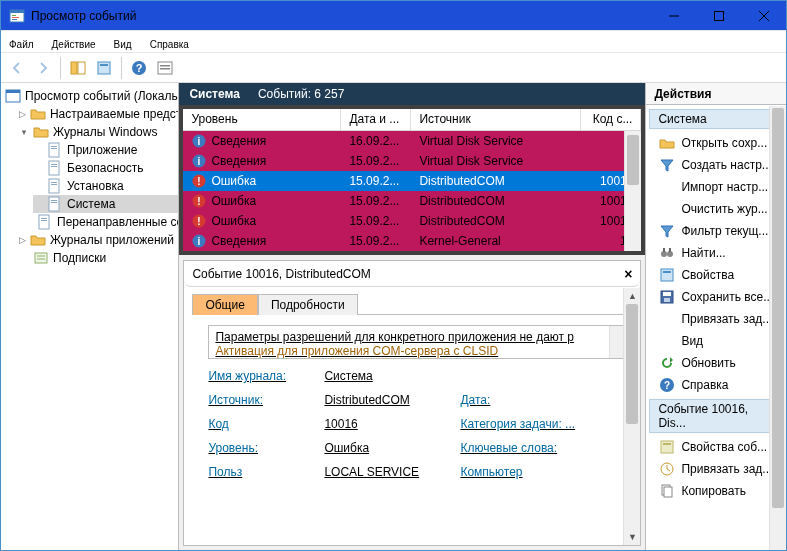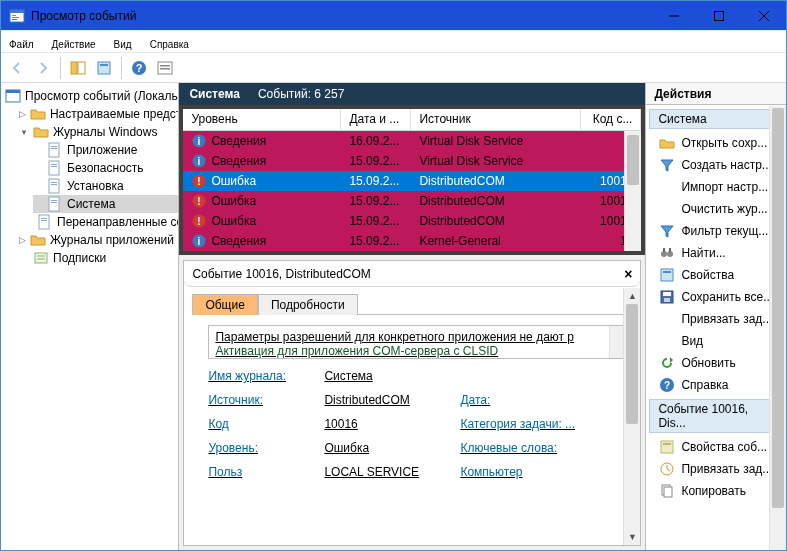--- a/index.html
+++ b/index.html
@@ -404,21 +404,21 @@
         <span class="closex">×</span>
       </div>
       <div class="tabs">
         <div class="tab">Общие</div>
         <div class="tab inactive">Подробности</div>
       </div>
       <div class="tabline"></div>
       <div class="detail-body">
         <div class="descbox">
           <div>Параметры разрешений для конкретного приложения не дают р</div>
-          <div style="color:#14532d">Активация для приложения COM-сервера с CLSID</div>
+          <div style="color:#a16207">Активация для приложения COM-сервера с CLSID</div>
           <div class="mini-scroll"></div>
         </div>
         <div class="kv">
           <div class="k">Имя журнала:</div>
           <div>Система</div>
           <div></div>
             <div></div>
 
           <div class="k">Источник:</div>
           <div>DistributedCOM</div>

